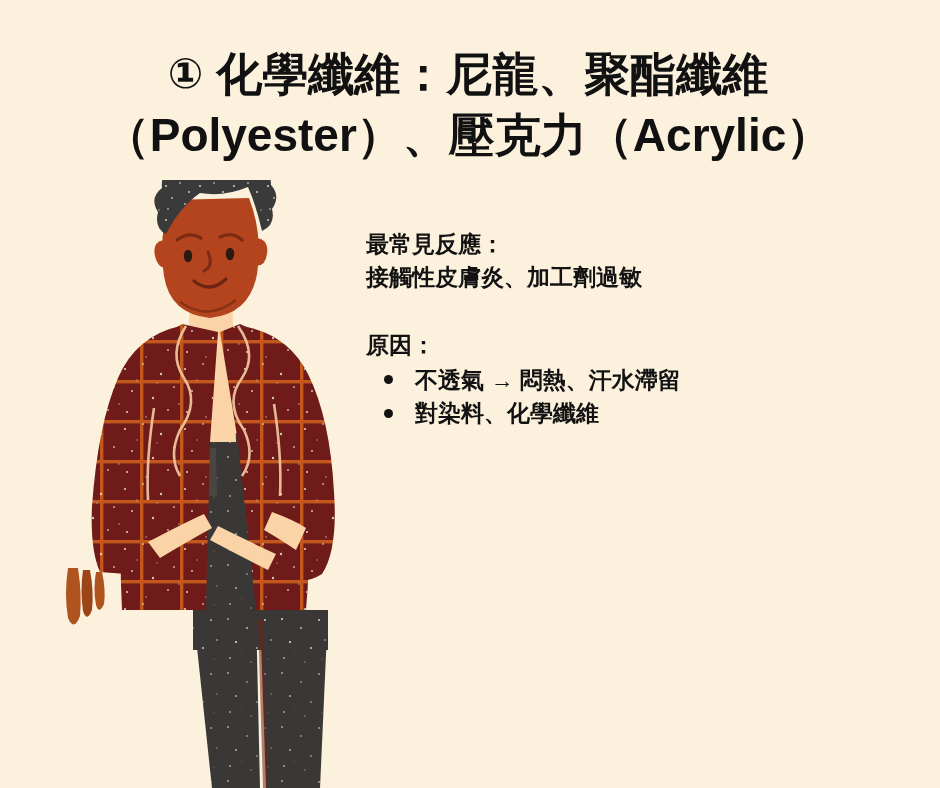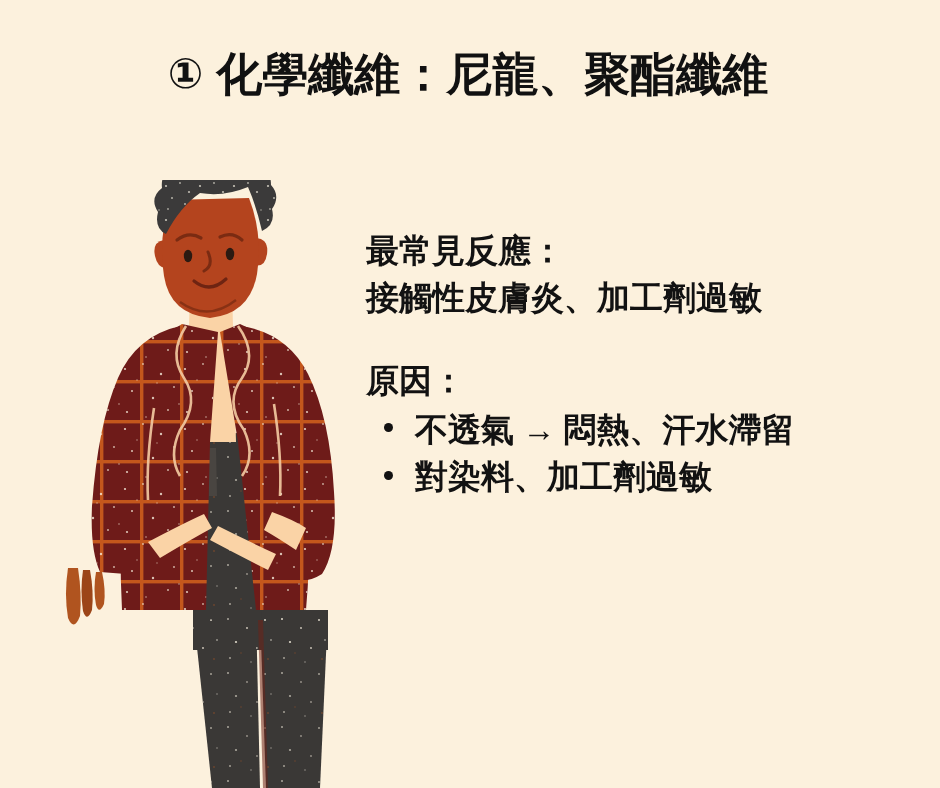--- a/index.html
+++ b/index.html
@@ -42,33 +42,32 @@
     top: -2px;
   }
 
   
   #text-col {
     position: absolute;
     left: 366px;
     top: 228px;
     width: 560px;
     color: #121212;
-    font-size: 33px;
+    font-size: 23px;
     font-weight: bold;
     line-height: 1.42;
   }
   .para { margin: 0 0 0 0; }
   .para .line { display: block; white-space: nowrap; }
   .gap-a { height: 36px; }
   .gap-b { height: 34px; }
   .bullets {
     list-style: none;
     margin: 2px 0 0 0;
     padding: 0;
-    font-family: Liberation Serif, serif;
   }
   .bullets li {
     position: relative;
     padding-left: 49px;
     white-space: nowrap;
     line-height: 1.45;
   }
   .bullets li .dot {
     position: absolute;
     left: 18px;
@@ -89,20 +88,21 @@
   }
   #person svg { display: block; }
 </style>
 </head>
 <body>
 
 <div id="slide">
 
   <div id="title-block">
     <span class="tline"><span class="circled">①</span><span> 化學纖維：尼龍、聚酯纖維</span></span>
+    <span class="tline">（Polyester）、壓克力（Acrylic）</span>
   </div>
 
   <div id="person">
     <svg width="310" height="608" viewBox="0 0 310 608" xmlns="http://www.w3.org/2000/svg">
       <defs>
 
         <pattern id="plaid" width="40" height="40" patternUnits="userSpaceOnUse">
           <rect width="40" height="40" fill="#6E1B19"></rect>
           <rect x="0" y="0" width="40" height="3.4" fill="#C4571C"></rect>
           <rect x="0" y="0" width="3.4" height="40" fill="#C4571C"></rect>
@@ -307,21 +307,21 @@
       <span class="line">最常見反應：</span>
       <span class="line">接觸性皮膚炎、加工劑過敏</span>
     </div>
 
     <div class="gap-a"></div>
 
     <div class="para">
       <span class="line">原因：</span>
       <ul class="bullets">
         <li><span class="dot"></span><span>不透氣 → 悶熱、汗水滯留</span></li>
-        <li><span class="dot"></span><span>對染料、加工劑過敏</span></li>
+        <li><span class="dot"></span><span>對染料、化學纖維</span></li>
       </ul>
     </div>
 
     <div class="gap-b"></div>
 
 
   </div>
 
 </div>
 

